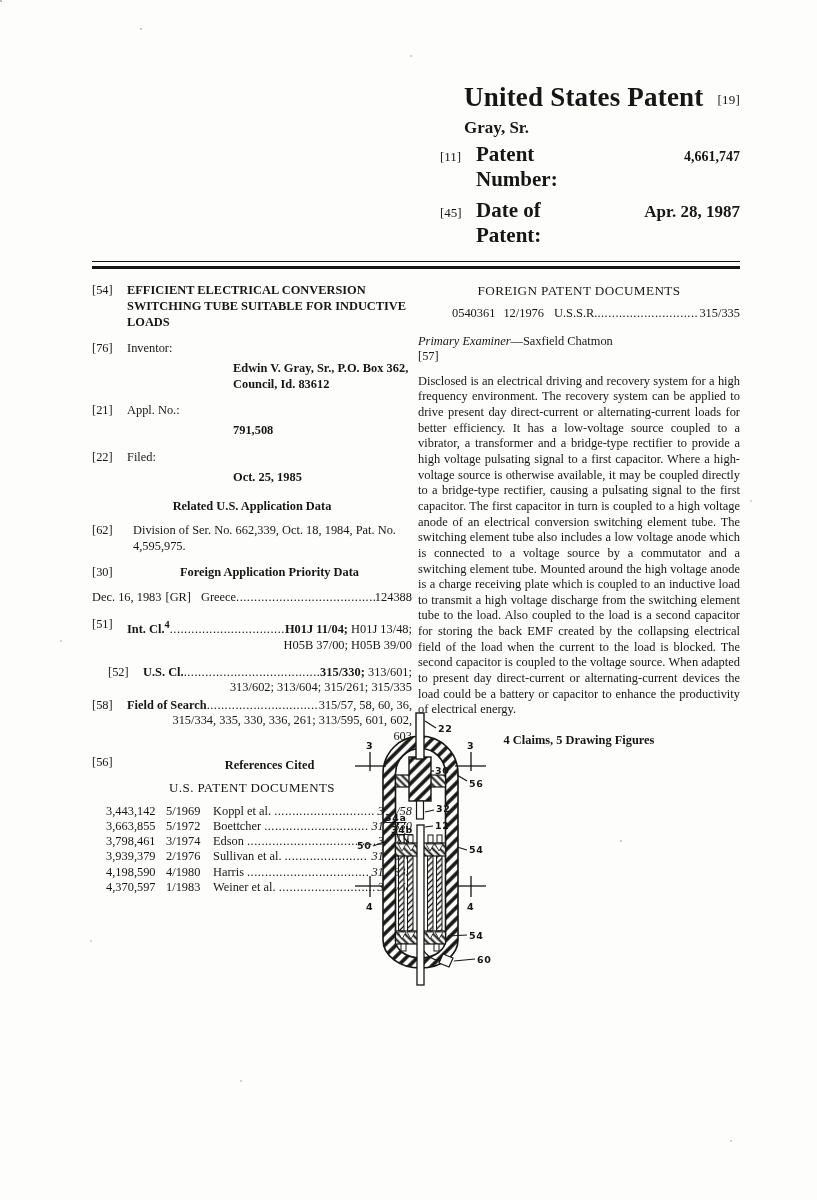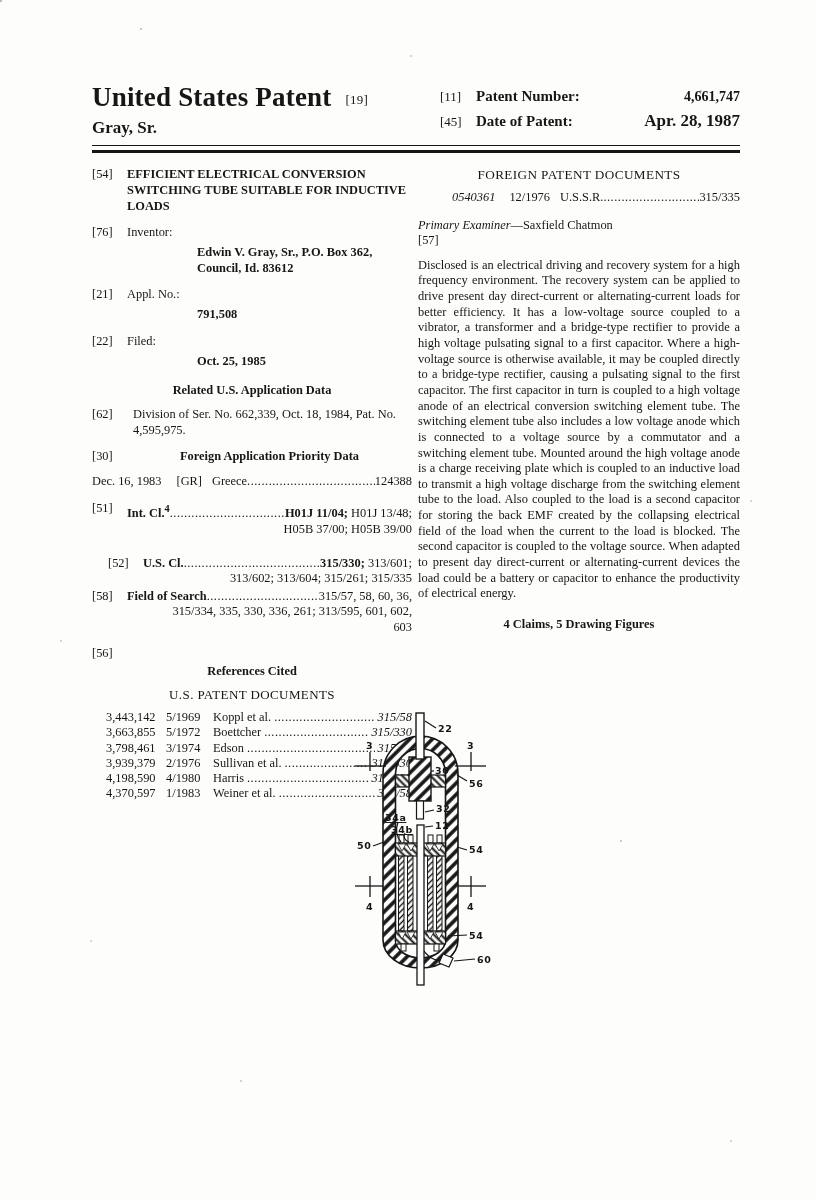--- a/index.html
+++ b/index.html
@@ -8,70 +8,70 @@
     position: relative;
     width: 817px; height: 1200px;
     background: #fdfdfb;
     color: #161616;
     font-family: "Liberation Serif", "DejaVu Serif", serif;
     overflow: hidden;
   }
   .content { position: absolute; left: 92px; top: 82px; width: 648px; }
 
   
-  .hdr { display: flex; justify-content: space-between; align-items: center; }
+  .hdr { display: flex; justify-content: space-between; align-items: flex-end; flex-direction: column; }
   .hdr-title { font-size: 27px; font-weight: bold; letter-spacing: 0.2px; white-space: nowrap; }
   .hdr-title .kind { font-size: 13px; font-weight: normal; margin-left: 14px; vertical-align: 2px; }
   .hdr-applicant { font-size: 17px; font-weight: bold; margin-top: 5px; }
   .hdr-right { width: 300px; margin-top: 4px; }
   .hdr-row { display: flex; align-items: baseline; margin-bottom: 6px; }
   .hdr-row .tag { font-size: 13px; width: 36px; flex: none; }
-  .hdr-row .lbl { font-size: 15px; font-weight: bold; width: 128px; flex: none; }
+  .hdr-row .lbl { font-size: 21px; font-weight: bold; width: 128px; flex: none; }
   .hdr-row .val { flex: 1; text-align: right; font-weight: bold; white-space: nowrap; }
   .val-number { font-size: 14px; }
   .val-date { font-size: 17px; }
   .rule-thin { height: 1px; background: #161616; margin-top: 7px; }
   .rule-thick { height: 3px; background: #161616; margin-top: 4px; }
 
   
   .cols { display: flex; margin-top: 14px; }
   .col-l { width: 320px; flex: none; }
   .col-r { width: 322px; flex: none; margin-left: 6px; }
   .col-l, .col-r { font-size: 12.4px; line-height: 15.4px; }
 
   .sec { display: flex; margin-bottom: 11px; }
   .sec .tag { width: 35px; flex: none; }
   .sec .body { flex: 1; min-width: 0; }
   .patent-title { font-weight: bold; width: 262px; line-height: 15.8px; }
-  .kv { display: flex; }
+  .kv { display: flex; gap: 36px; }
   .kv .k { width: 70px; flex: none; }
   .kv .v { flex: 1; font-weight: bold; margin-top: 20px; }
   .center-head { text-align: center; font-weight: bold; margin: 14px 0 9px; }
 
   .leaderline { display: flex; align-items: baseline; white-space: nowrap; }
   .leader { flex: 1 1 auto; overflow: hidden; min-width: 8px; letter-spacing: 0.5px; }
   .rline { text-align: right; white-space: nowrap; }
   .b { font-weight: bold; }
 
   .prio-row { display: flex; align-items: baseline; white-space: nowrap; margin: 9px 0 12px; }
-  .prio-row .d { margin-right: 15px; }
+  .prio-row .d { margin-right: 4px; }
   .prio-row .g { margin-right: 10px; }
 
   .refs-head { text-align: center; font-weight: bold; margin: 3px 0 7px; }
   .refs-sub { text-align: center; font-size: 13px; letter-spacing: 0.4px; margin-bottom: 8px; }
   .ref-row { display: flex; align-items: baseline; padding-left: 14px; white-space: nowrap; line-height: 15.2px; }
   .ref-row .num { width: 60px; flex: none; }
   .ref-row .dat { width: 47px; flex: none; }
   .ref-row .nam { flex: none; padding-right: 3px; }
   .ref-row .cls { flex: none; padding-left: 3px; font-style: italic; }
 
   
   .fp-head { text-align: center; font-size: 13.2px; letter-spacing: 0.4px; margin-bottom: 8px; }
   .fp-row { display: flex; align-items: baseline; white-space: nowrap; padding-left: 34px; margin-bottom: 12px; }
-  .fp-row .num { margin-right: 14px; font-style: italic; }
+  .fp-row .num { margin-right: 8px; }
   .fp-row .dat { margin-right: 10px; }
   .examiner { }
   .examiner .it { font-style: italic; }
   .abs-head { display: flex; margin-bottom: 9px; }
   .abs-head .tag { width: 35px; flex: none; }
   .abs-head .h { flex: 1; text-align: center; font-weight: bold; font-size: 13px; letter-spacing: 0.5px; padding-right: 35px; }
   .abs-text { text-align: justify; line-height: 15.65px; font-size: 12.45px; }
   .claims { text-align: center; font-weight: bold; margin-top: 15px; }
 
   
@@ -159,21 +159,21 @@
           <div class="body" style="text-align:center;font-weight:bold;">Foreign Application Priority Data</div>
         </div>
         <div class="prio-row">
           <span class="d">Dec. 16, 1983</span>
           <span class="g">[GR]</span>
           <span>Greece</span>
           <span class="leader">................................................................................................</span>
           <span>124388</span>
         </div>
 
-        <div class="sec" style="margin-bottom:19px;">
+        <div class="sec" style="margin-bottom:12px;">
           <span class="tag">[51]</span>
           <div class="body">
             <div class="leaderline">
               <span class="b"><span>Int. Cl.</span><sup>4</sup></span>
               <span class="leader">................................................................................................</span>
               <span><span class="b">H01J 11/04;</span><span> H01J 13/48;</span></span>
             </div>
             <div class="rline">H05B 37/00; H05B 39/00</div>
           </div>
         </div>
@@ -196,21 +196,21 @@
             <div class="leaderline">
               <span class="b">Field of Search</span>
               <span class="leader">................................................................................................</span>
               <span>315/57, 58, 60, 36,</span>
             </div>
             <div class="rline">315/334, 335, 330, 336, 261; 313/595, 601, 602,</div>
             <div class="rline">603</div>
           </div>
         </div>
 
-        <div class="sec" style="margin-bottom:0;flex-direction:column;">
+        <div class="sec" style="margin-bottom:0;">
           <span class="tag">[56]</span>
           <div class="body refs-head">References Cited</div>
         </div>
         <div class="refs-sub">U.S. PATENT DOCUMENTS</div>
 
         <div>
           <div class="ref-row">
             <span class="num">3,443,142</span>
             <span class="dat">5/1969</span>
             <span class="nam">Koppl et al.</span>

